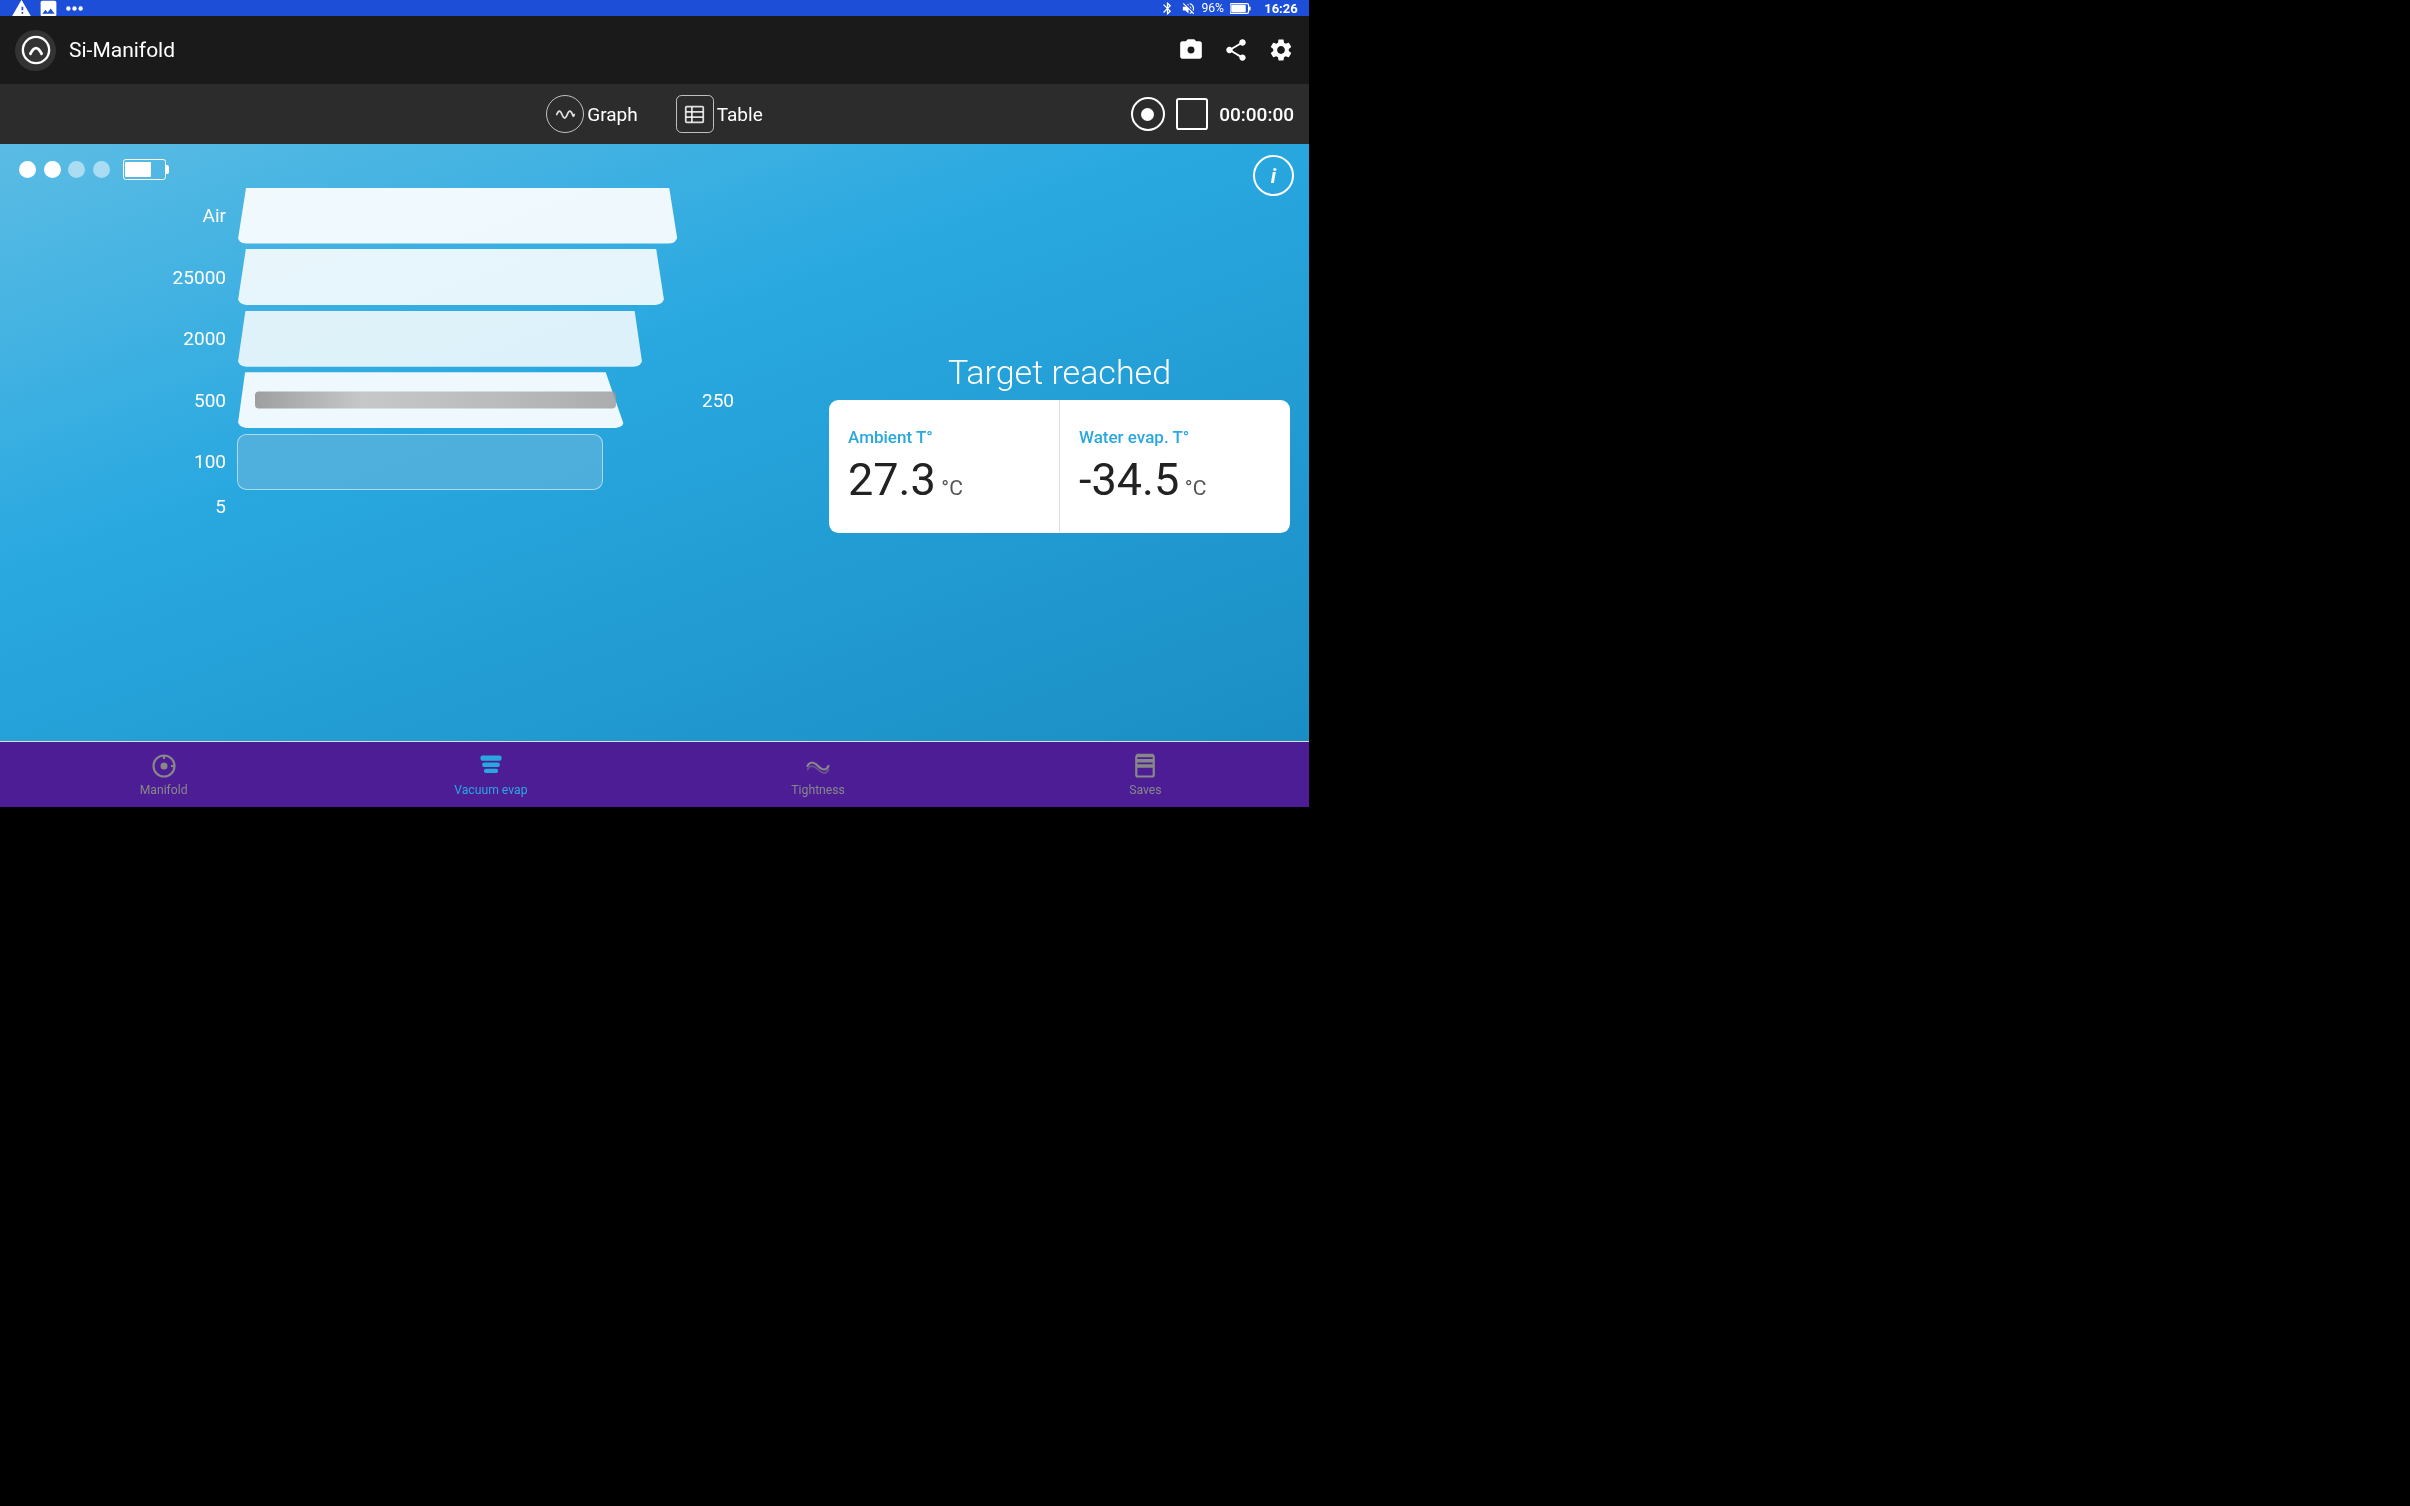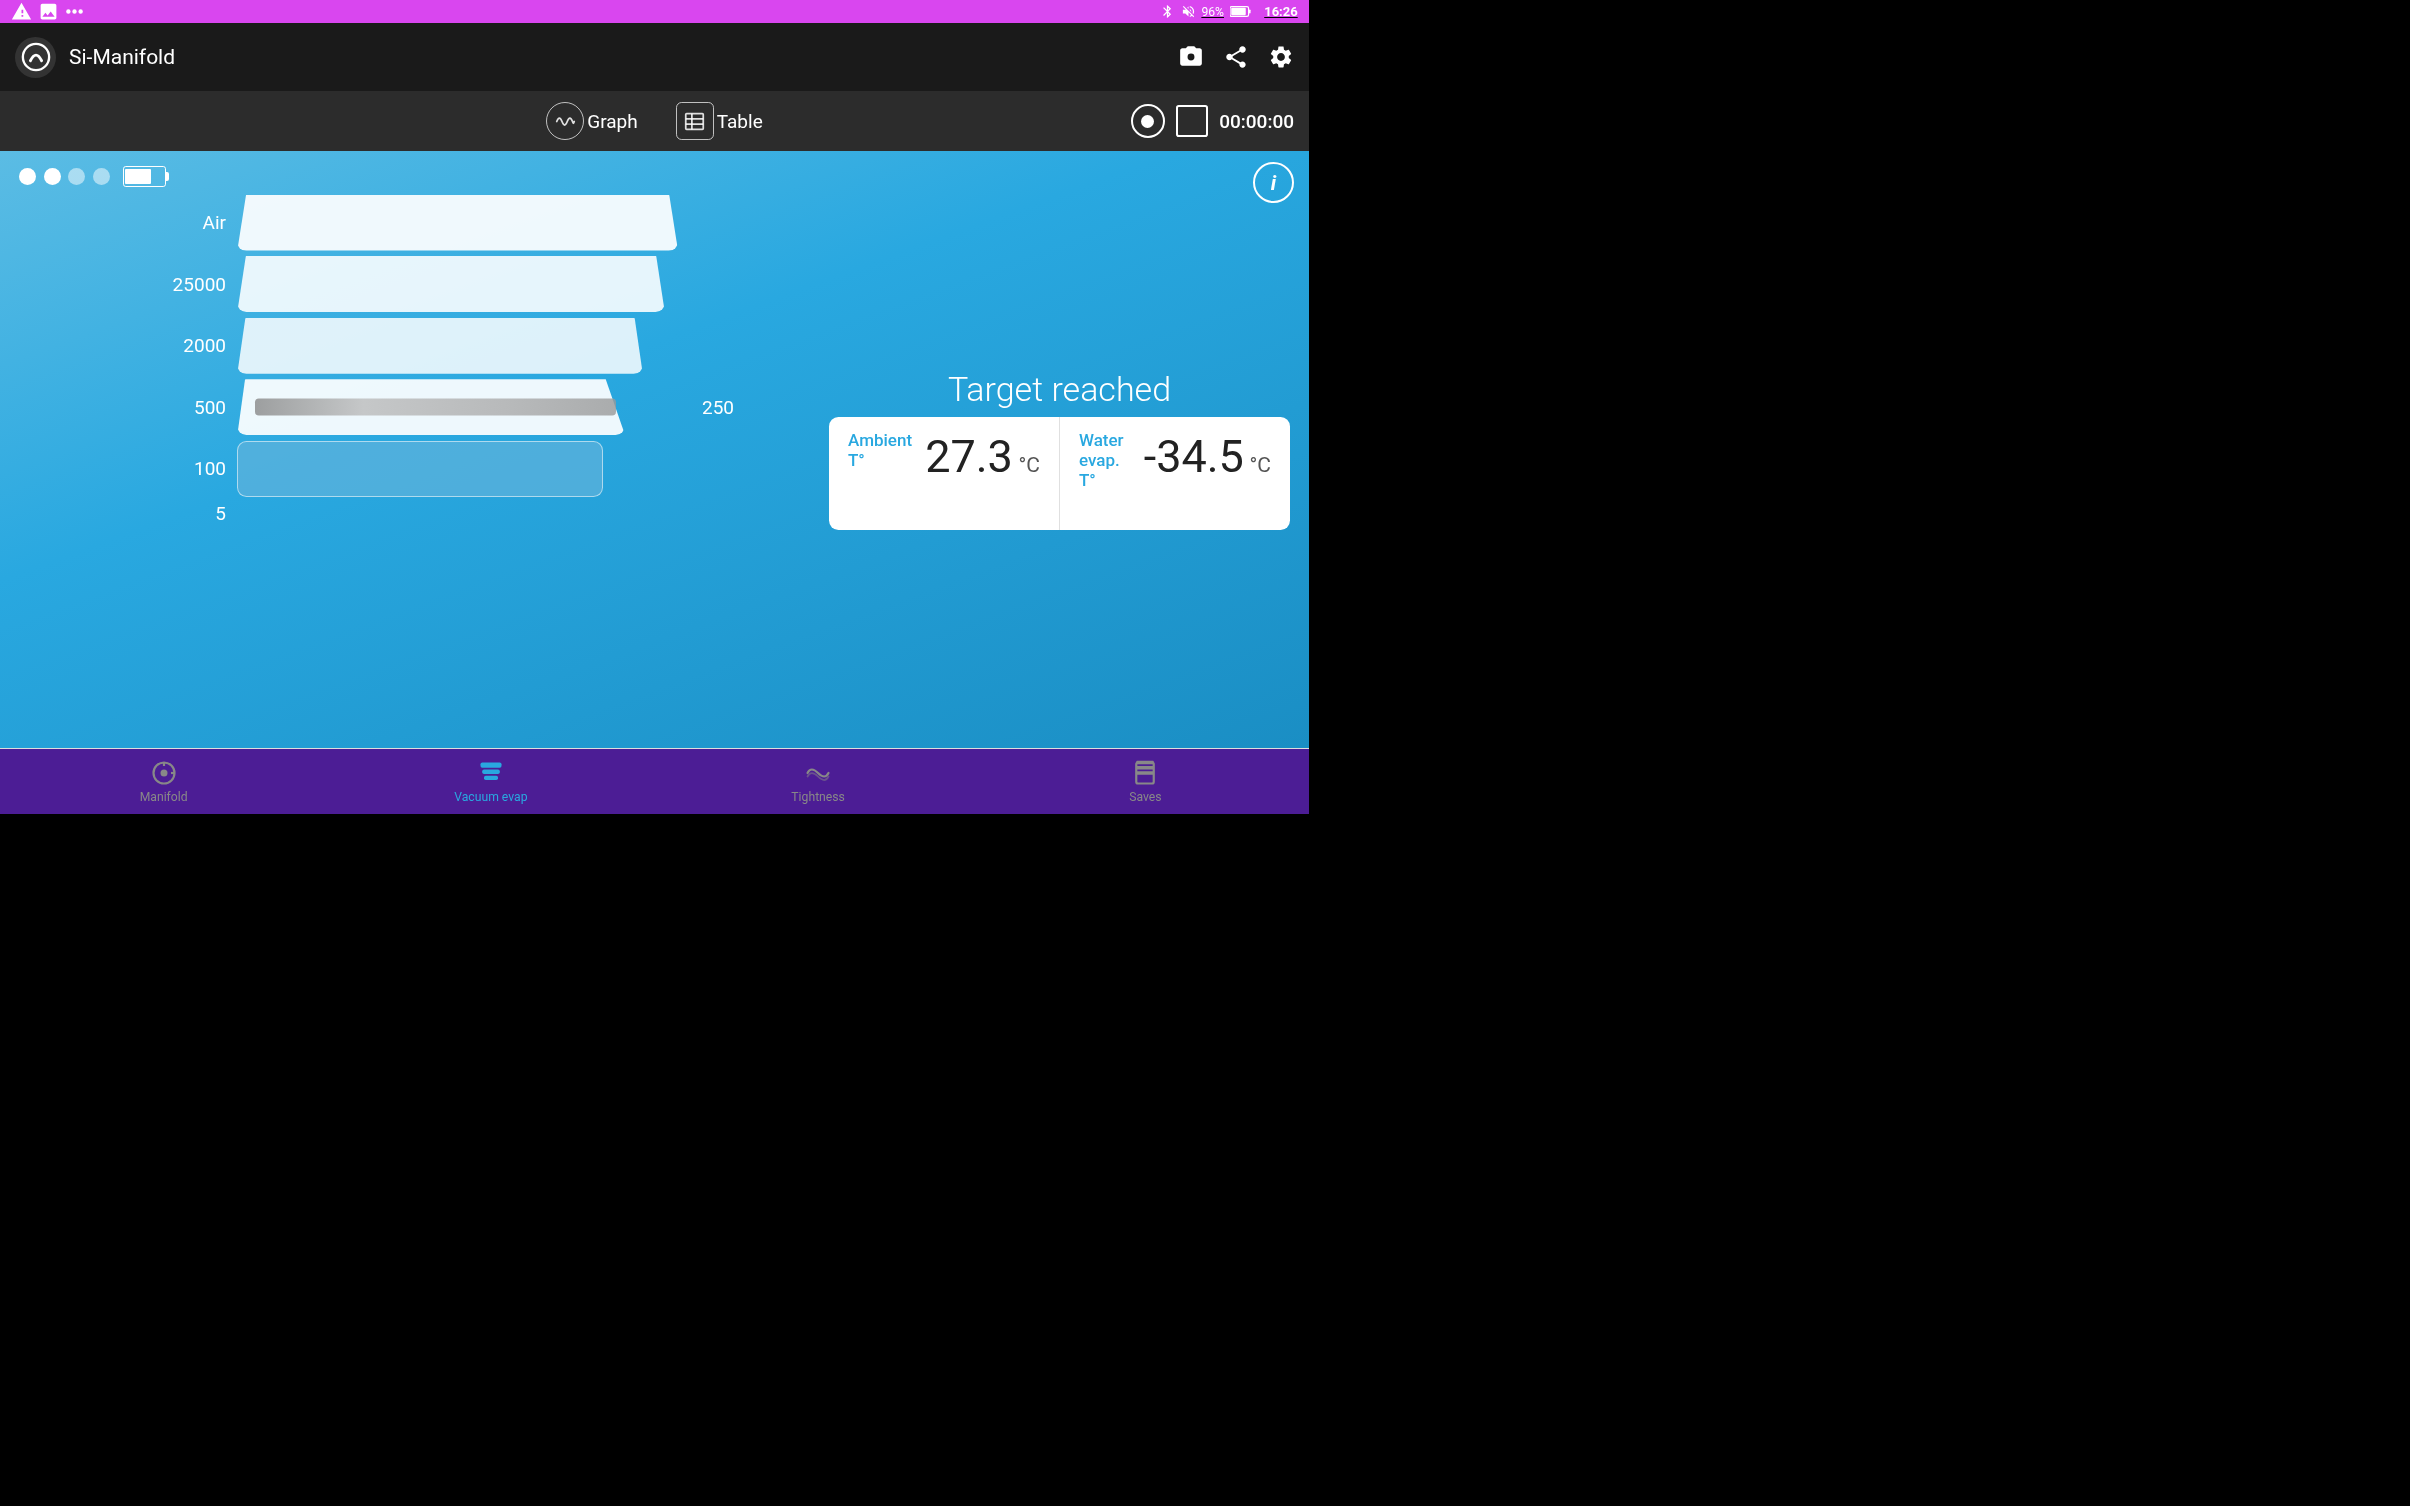--- a/index.html
+++ b/index.html
@@ -8,29 +8,28 @@
       height: 817px;
       font-family: 'Roboto', Arial, sans-serif;
       background: #000;
       overflow: hidden;
       position: relative;
     }
 
     
     #status-bar {
       width: 100%;
-      height: 23px;
-      background: #d946ef;
+      height: 16px;
+      background: #1d4ed8;
       display: flex;
       align-items: center;
       justify-content: flex-end;
       padding: 0 11.3px;
       gap: 7.5px;
       position: relative;
-      text-decoration: underline;
     }
     #status-bar .status-icons {
       display: flex;
       align-items: center;
       gap: 5.6px;
       color: white;
       font-size: 12.2px;
     }
     #status-bar .left-icons {
       position: absolute;
@@ -330,23 +329,23 @@
     #temp-card {
       background: white;
       border-radius: 9.4px;
       display: flex;
       width: 461px;
       min-height: 113px;
       overflow: hidden;
     }
     .temp-section {
       flex: 1;
-      padding: 13px 19px;
-      display: flex;
-      flex-direction: row;
+      padding: 27px 19px;
+      display: flex;
+      flex-direction: column;
       gap: 6px;
     }
     .temp-section:first-child {
       border-right: 0.9px solid #e0e0e0;
     }
     .temp-label {
       font-size: 17px;
       font-weight: 500;
       color: #29a8e0;
     }

